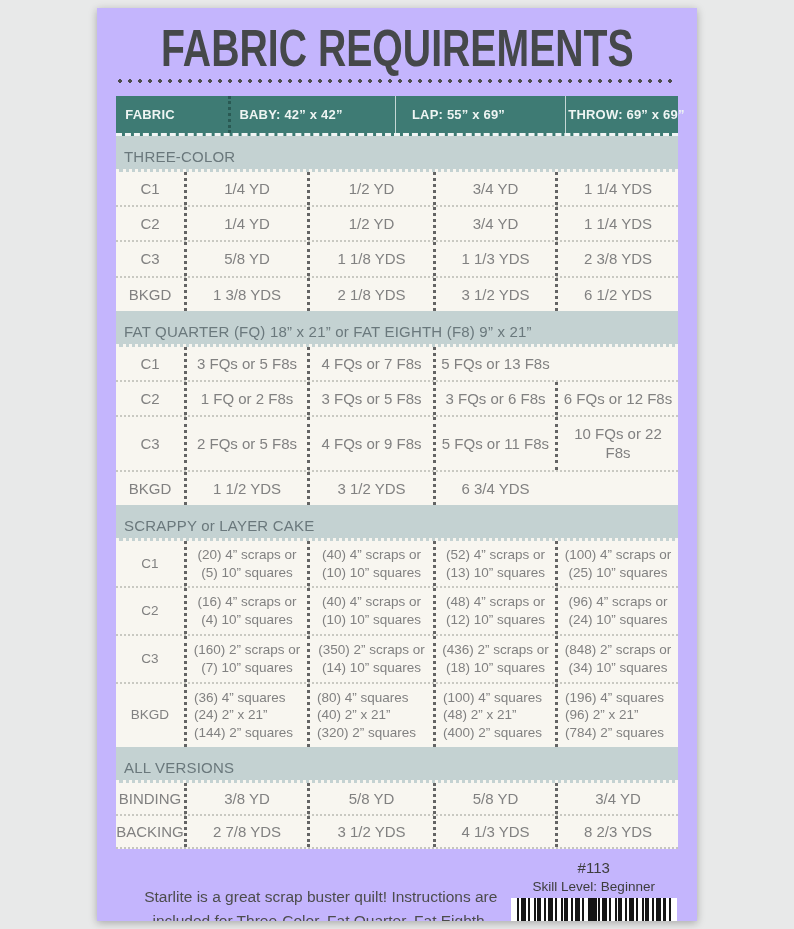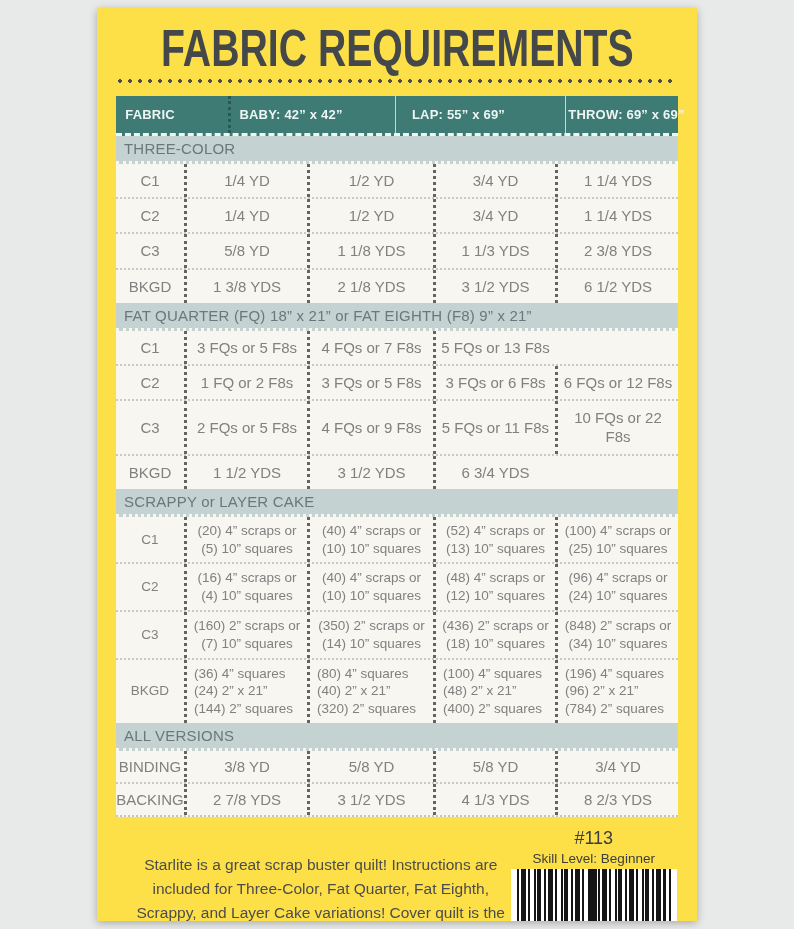--- a/index.html
+++ b/index.html
@@ -6,21 +6,21 @@
   body{
     width:794px;height:929px;
     background:#e8e9e9;
     font-family:"Liberation Sans","DejaVu Sans",sans-serif;
     -webkit-font-smoothing:antialiased;
   }
   .card{
     box-sizing:border-box;
     width:600px;height:913px;
     margin:8px auto 0;
-    background:#fde047;
+    background:#c4b5fd;
     box-shadow:0 2px 8px rgba(0,0,0,0.28);
     padding-top:14px;
     position:relative;
     overflow:hidden;
   }
   
   .title-wrap{text-align:center;height:52px;line-height:52px;white-space:nowrap;}
   .page-title{
     display:inline-block;
     font-size:49px;font-weight:bold;
@@ -52,21 +52,21 @@
     display:flex;align-items:center;justify-content:center;
     color:#eef5f3;font-size:13px;font-weight:bold;letter-spacing:0.2px;
   }
   .hcell.sep-solid{border-left:1px solid rgba(255,255,255,0.7);}
   .hcell.sep-dot{border-left:3px dotted rgba(16,48,44,0.45);}
   
   .band{
     background:#c4d2d2;
     color:#6a787c;
     font-size:15px;
-    padding:4px 8px 4px;
+    padding:12px 8px 4px;
     border-bottom:3px dotted #f8f6f0;
     letter-spacing:0.2px;
   }
   
   .trow .cell{
     display:flex;align-items:center;justify-content:center;
     text-align:center;
     color:#818181;font-size:15px;
     white-space:pre-line;
     padding:7px 2px;
@@ -83,21 +83,21 @@
   .bottom{display:flex;padding:10px 20px 0 34px;}
   .description{
     width:392px;
     margin-top:26px;
     text-align:center;
     color:#4c4c4c;
     font-size:15.5px;
     line-height:1.55;
   }
   .code-block{margin-left:auto;width:172px;text-align:center;}
-  .item-number{font-size:18px;color:#3d3d3d;line-height:1.25;}
+  .item-number{font-size:15px;color:#3d3d3d;line-height:1.25;}
   .skill-level{font-size:13.5px;color:#3d3d3d;line-height:1.3;margin-bottom:2px;}
   .barcode{position:relative;width:166px;height:92px;margin:0 auto;background:#fff;}
   .bars{
     position:absolute;left:6px;right:6px;top:0;height:66px;
     background:repeating-linear-gradient(90deg,
       #151515 0 2px,#fff 2px 4px,
       #151515 4px 9px,#fff 9px 11px,
       #151515 11px 13px,#fff 13px 17px,
       #151515 17px 19px,#fff 19px 20px,
       #151515 20px 24px,#fff 24px 27px);

